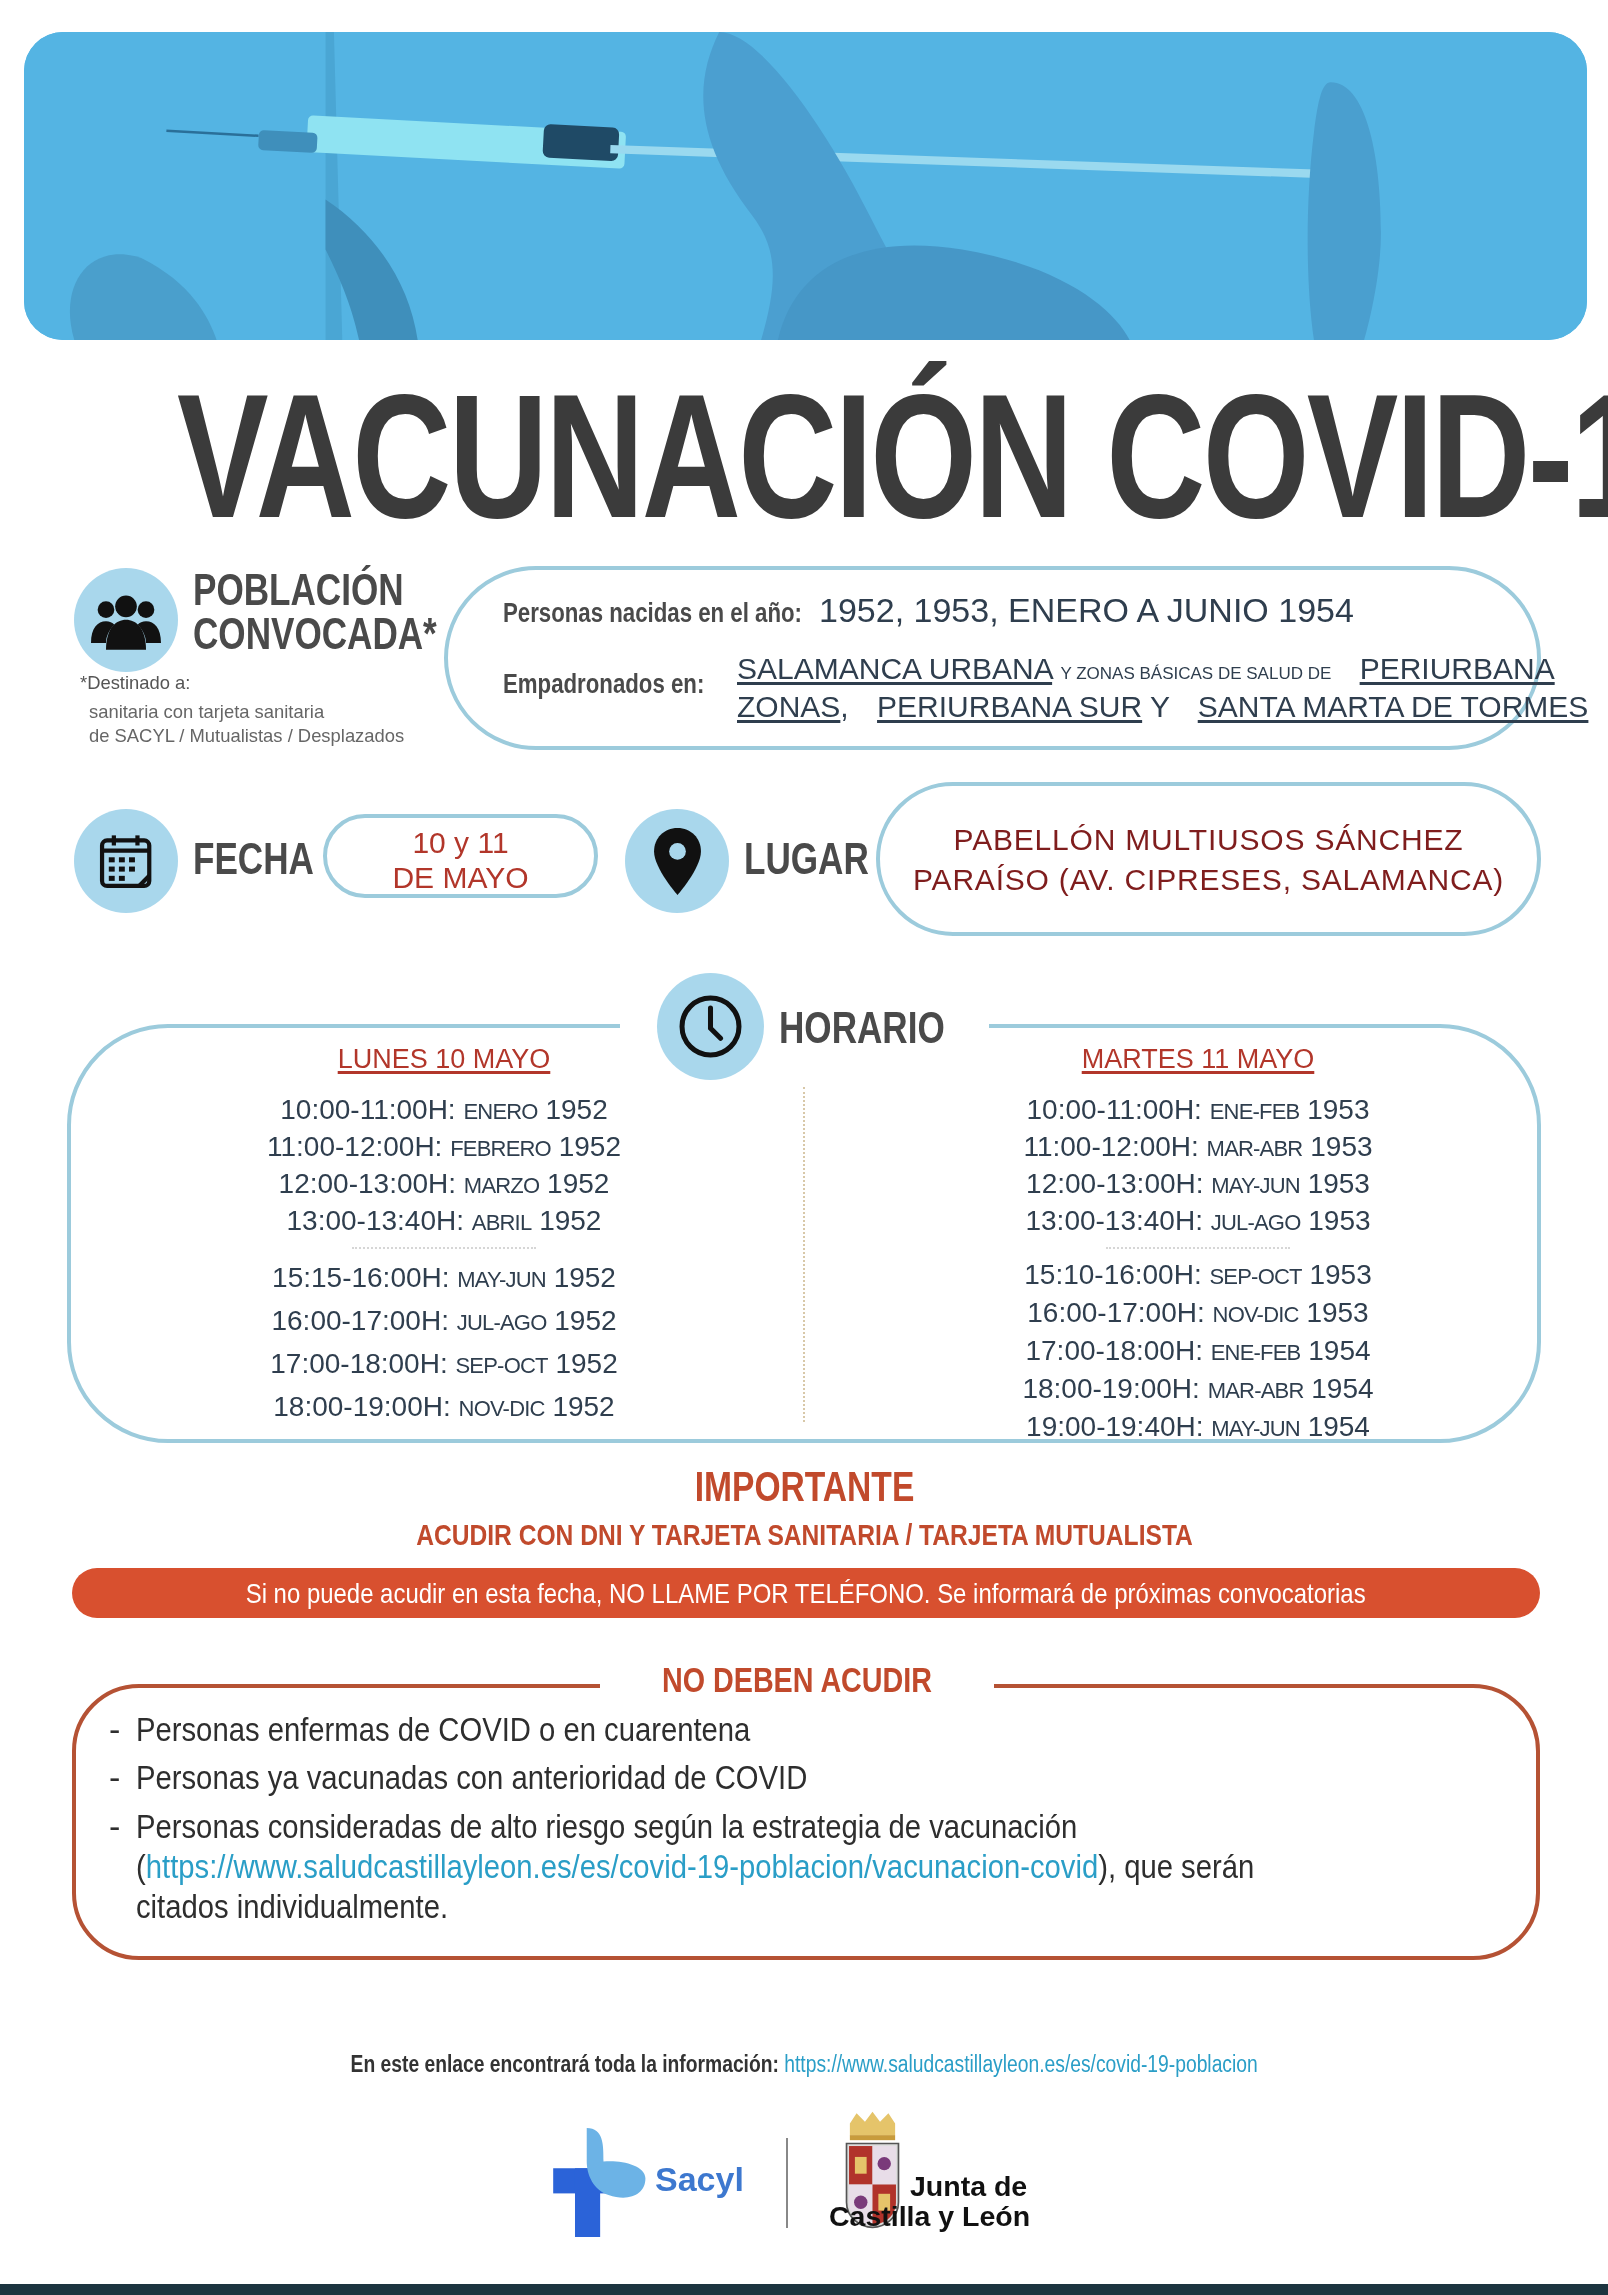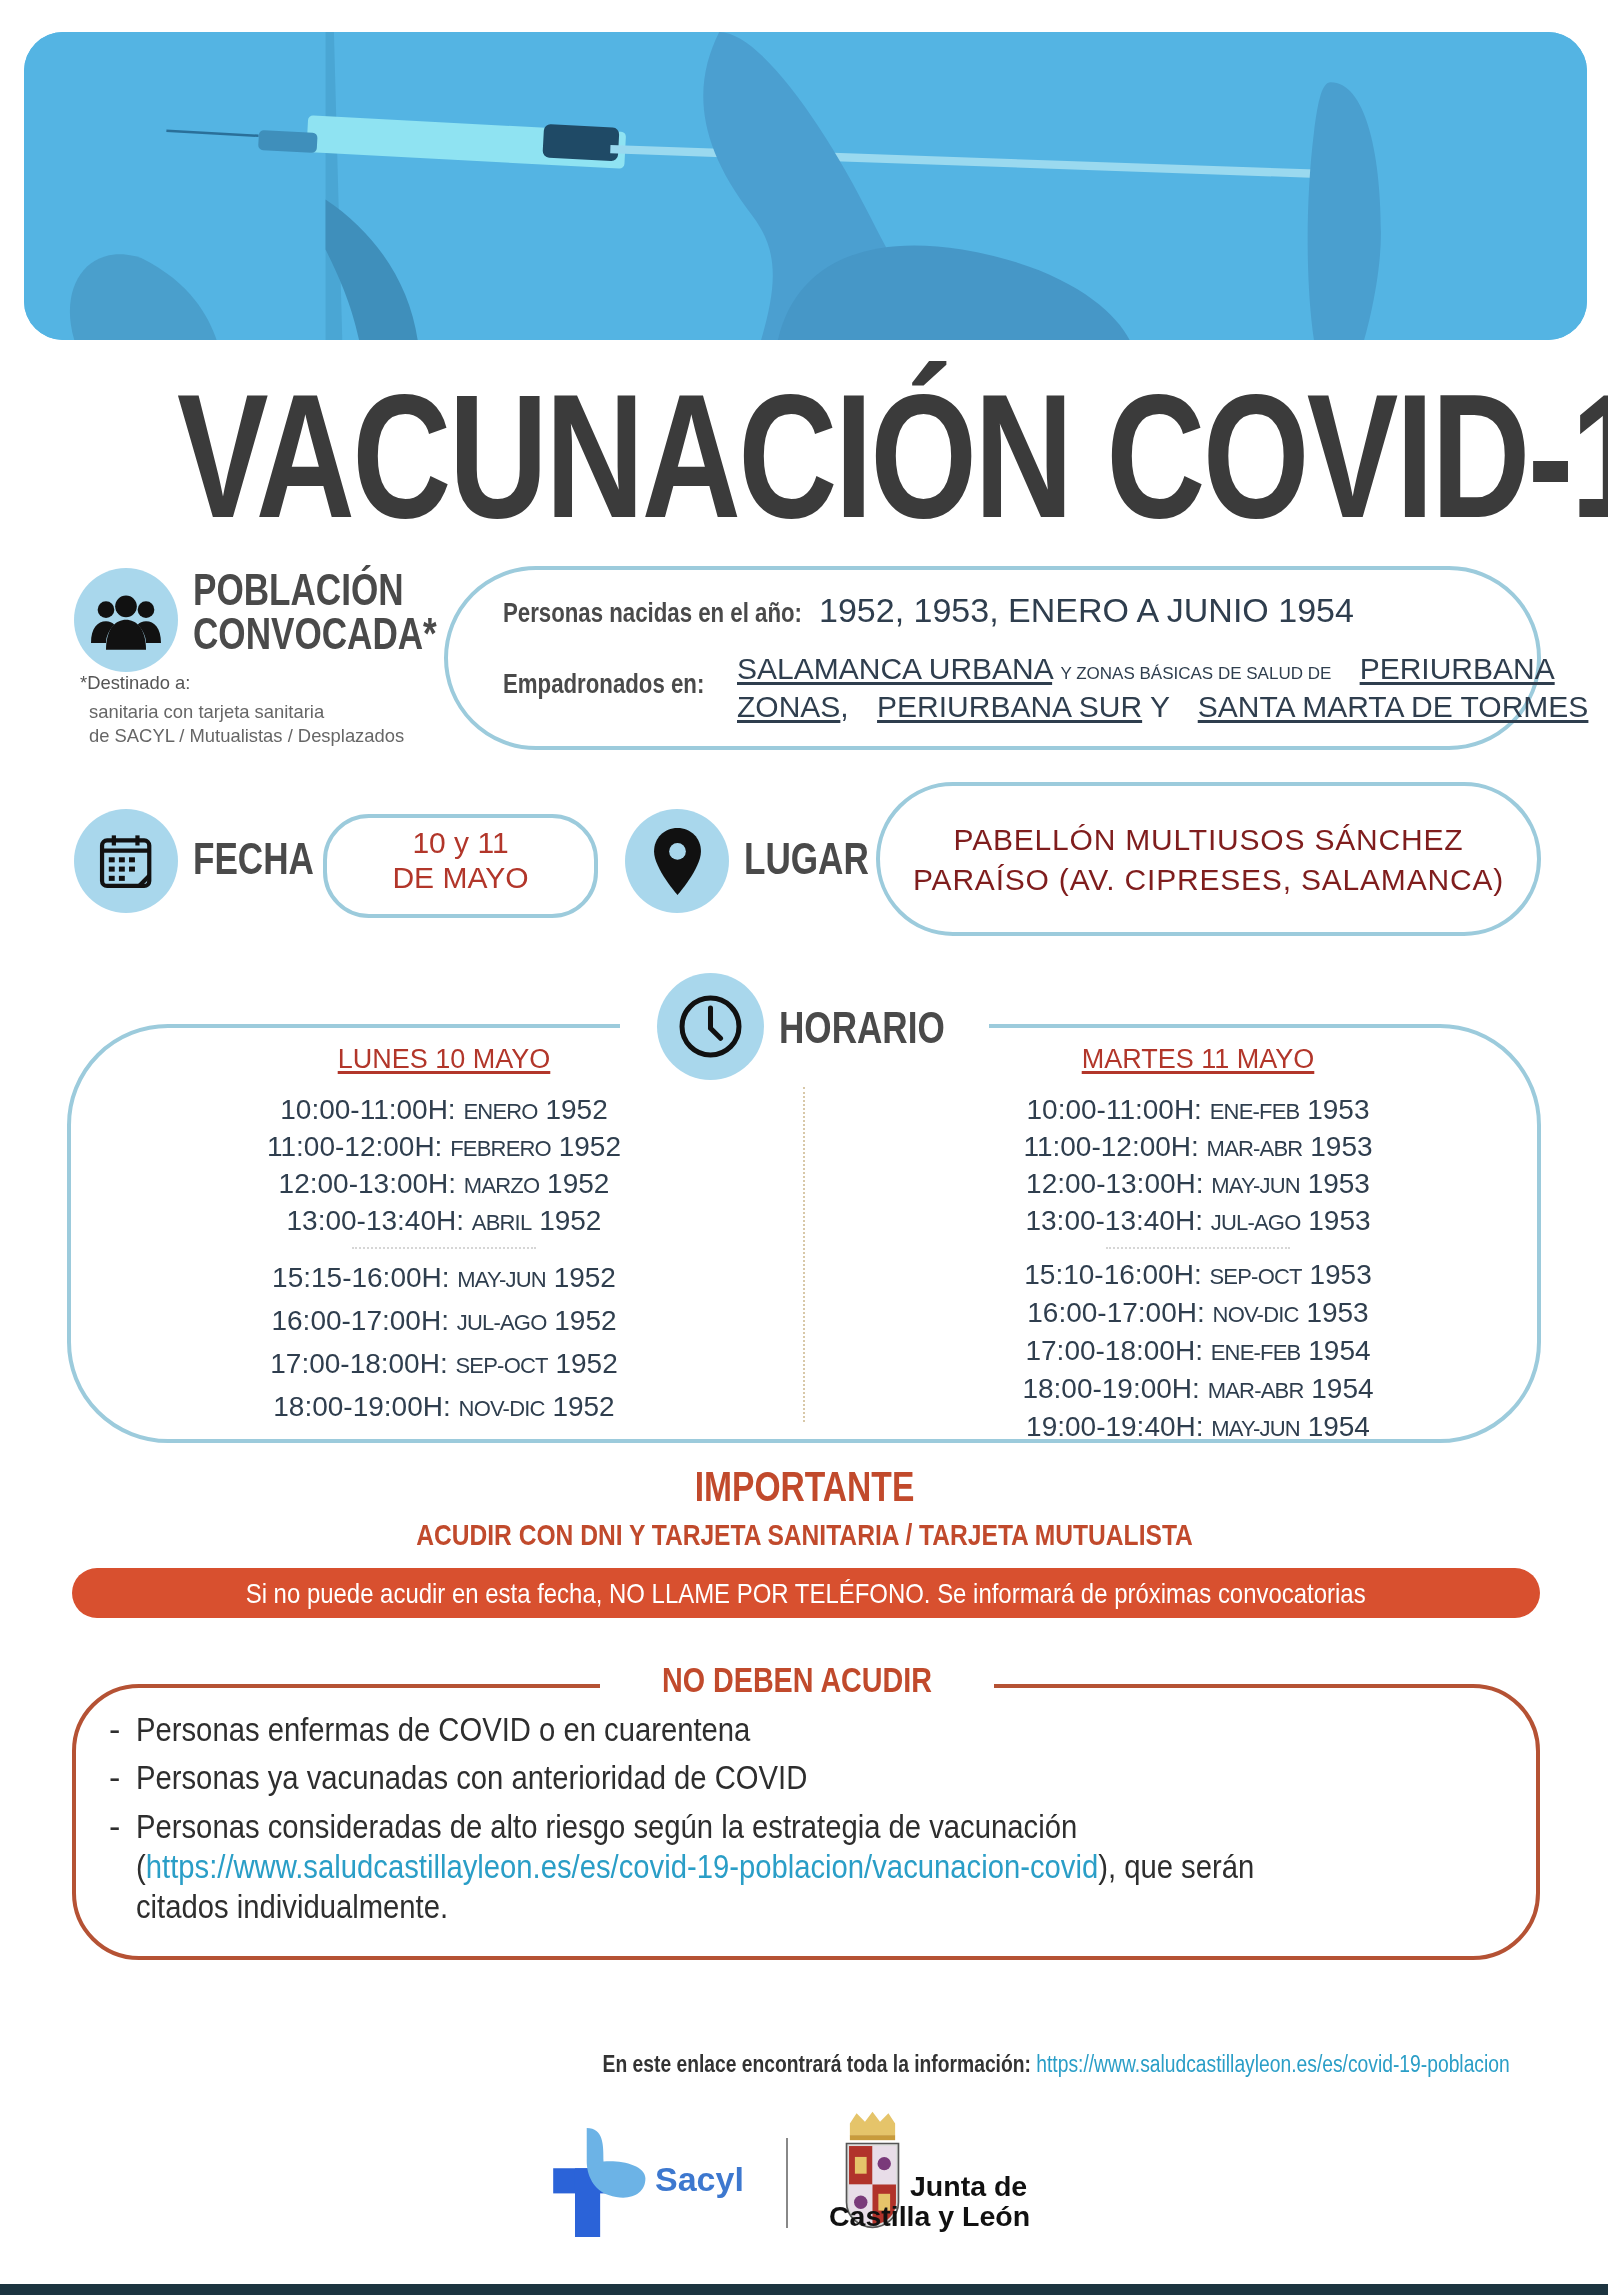--- a/index.html
+++ b/index.html
@@ -34,21 +34,21 @@
   #born-value { left: 819px; top: 591px; font-size: 34px; color: #2f3e4e; white-space: nowrap; }
   #emp-label { left: 503px; top: 667px; font-size: 28.5px; color: #4a4a4a; transform: scaleX(0.78); transform-origin: left center; white-space: nowrap; font-weight: 700; }
   #emp-line1 { left: 717px; top: 652px; font-size: 30px; color: #2f3e4e; white-space: nowrap; }
   #emp-line2 { left: 717px; top: 690px; font-size: 30px; color: #2f3e4e; white-space: nowrap; }
   .u { text-decoration: underline; text-decoration-thickness: 2.5px; text-underline-offset: 3.4px; margin-left: 20px; }
   .small-caps { font-size: 17px; }
 
   
   #fecha-circle { left: 74px; top: 809px; width: 104px; height: 104px; }
   #fecha-heading { left: 193px; top: 833px; font-size: 45px; }
-  #fecha-pill { left: 323px; top: 814px; width: 275px; height: 104px; border-radius: 46px; text-align: center; padding-top: 6.7px; }
+  #fecha-pill { left: 323px; top: 814px; width: 275px; height: 84px; border-radius: 46px; text-align: center; padding-top: 6.7px; }
   #fecha-pill div { color: #b2362a; font-size: 30px; line-height: 35px; }
   #lugar-circle { left: 625px; top: 809px; width: 104px; height: 104px; }
   #lugar-heading { left: 744px; top: 833px; font-size: 45px; }
   #lugar-pill { left: 876px; top: 782px; width: 665px; height: 154px; border-radius: 77px; text-align: center; padding-top: 34px; }
   #lugar-pill div { color: #7f1d1d; font-size: 30px; line-height: 40px; letter-spacing: 0.8px; }
 
   
   #hor-box { left: 67px; top: 1024px; width: 1474px; height: 419px; border: 4.2px solid #9ccbdc; border-radius: 101px; }
   #hor-gap { left: 620px; top: 1014px; width: 369px; height: 25px; background: #fff; }
   #hor-circle { left: 657px; top: 973px; width: 107px; height: 107px; }
@@ -76,21 +76,21 @@
   #no-box { left: 72px; top: 1684px; width: 1468px; height: 276px; border: 4.2px solid #b55234; border-radius: 67px; }
   #no-gap { left: 600px; top: 1672px; width: 394px; height: 25px; background: #fff; }
   #no-title { left: 600px; top: 1660px; width: 394px; text-align: center; font-size: 35px; color: #c14a2c; font-weight: 700; transform: scaleX(0.82); }
   #no-list { left: 109px; top: 1709px; width: 1407px; }
   .no-item { font-size: 34px; line-height: 40px; color: #2e2e2e; margin-bottom: 8.4px; display: flex; }
   .no-item .dash { width: 27px; flex: none; }
   .no-item .txt { transform: scaleX(0.86); transform-origin: left center; white-space: nowrap; }
   .link { color: #2a9ec7; }
 
   
-  #foot-info { left: 0; top: 2051px; width: 1609px; text-align: right; font-size: 23.5px; white-space: nowrap; }
+  #foot-info { left: 0; top: 2051px; width: 1609px; text-align: center; font-size: 23.5px; white-space: nowrap; }
   #foot-info span.txt { color: #333; font-weight: 700; }
   #foot-info .inner { display: inline-block; transform: scaleX(0.82); }
 
   #sacyl { left: 553px; top: 2128px; }
   #sacyl-text { left: 655px; top: 2160px; font-size: 34px; color: #3d78cf; font-weight: 700; }
   #logo-sep { left: 786px; top: 2138px; width: 1.7px; height: 90px; background: #888; }
   #shield { left: 843px; top: 2110px; }
   #junta-1 { left: 910px; top: 2170px; font-size: 28.5px; color: #111; font-weight: 700; }
   #junta-2 { left: 829px; top: 2200px; font-size: 28.5px; color: #111; font-weight: 700; }
 

